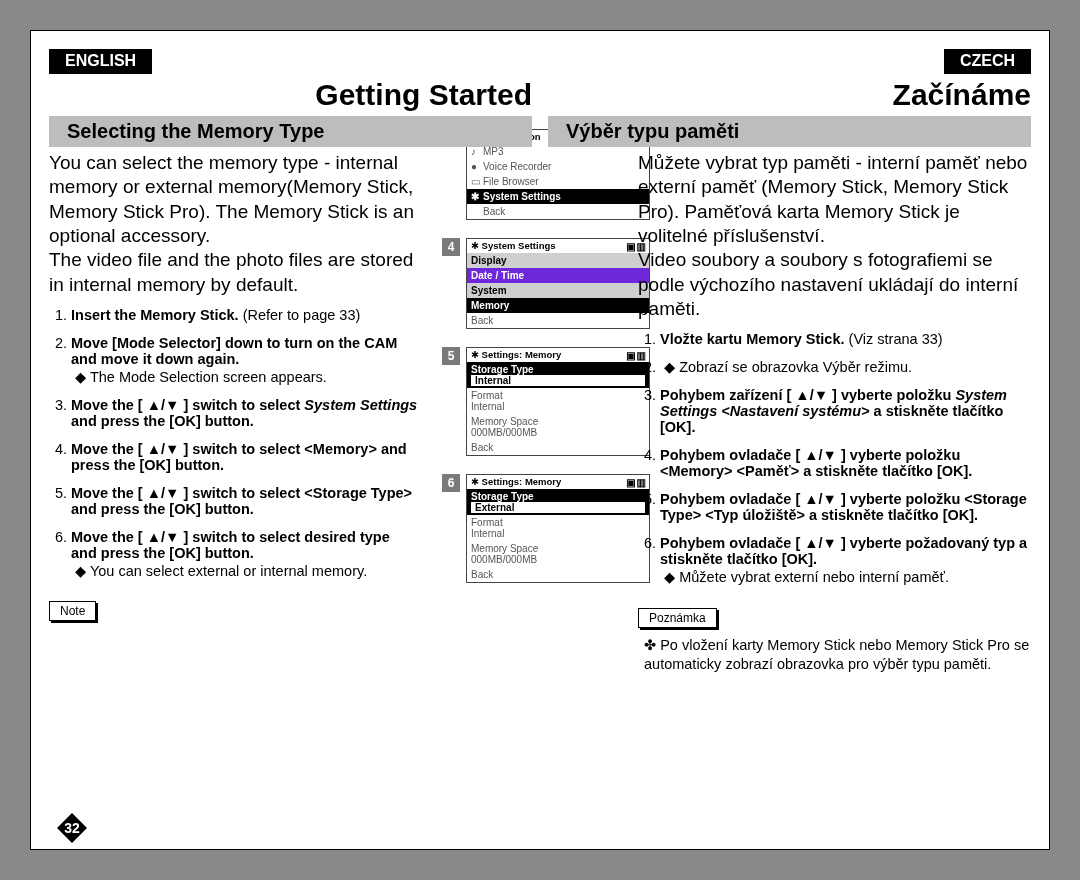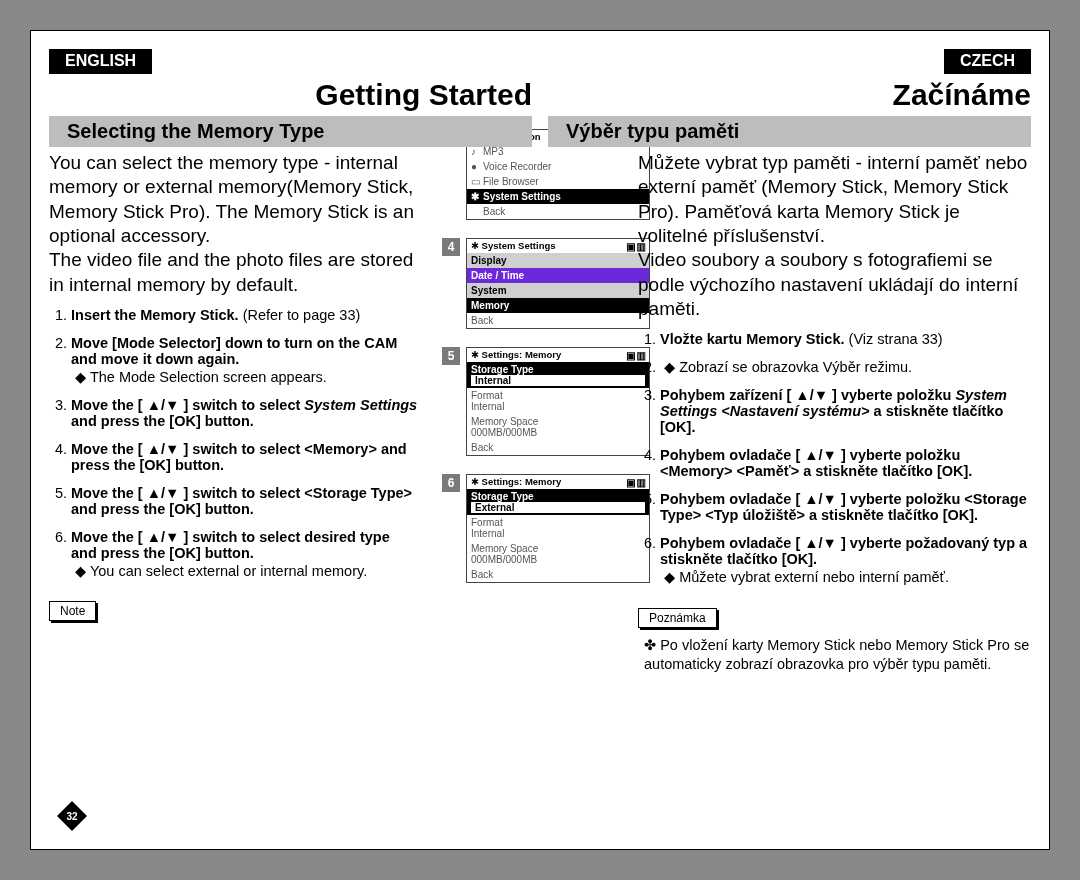--- a/index.html
+++ b/index.html
@@ -73,28 +73,28 @@
     margin-top: 8px;
   }
   .note-text {
     font-size: 14.5px;
     margin: 8px 0 0 6px;
     line-height: 1.3;
   }
   .note-text::before { content: "✤ "; }
   .page-num {
     position: absolute;
-    bottom: 18px;
+    bottom: 6px;
     left: 8px;
     width: 30px;
     height: 30px;
     background: #000;
     color: #fff;
     font-weight: bold;
-    font-size: 10px;
+    font-size: 14px;
     display: flex;
     align-items: center;
     justify-content: center;
     clip-path: polygon(50% 0, 100% 50%, 50% 100%, 0 50%);
   }
   
   .screens {
     position: absolute;
     left: 435px;
     top: 98px;

